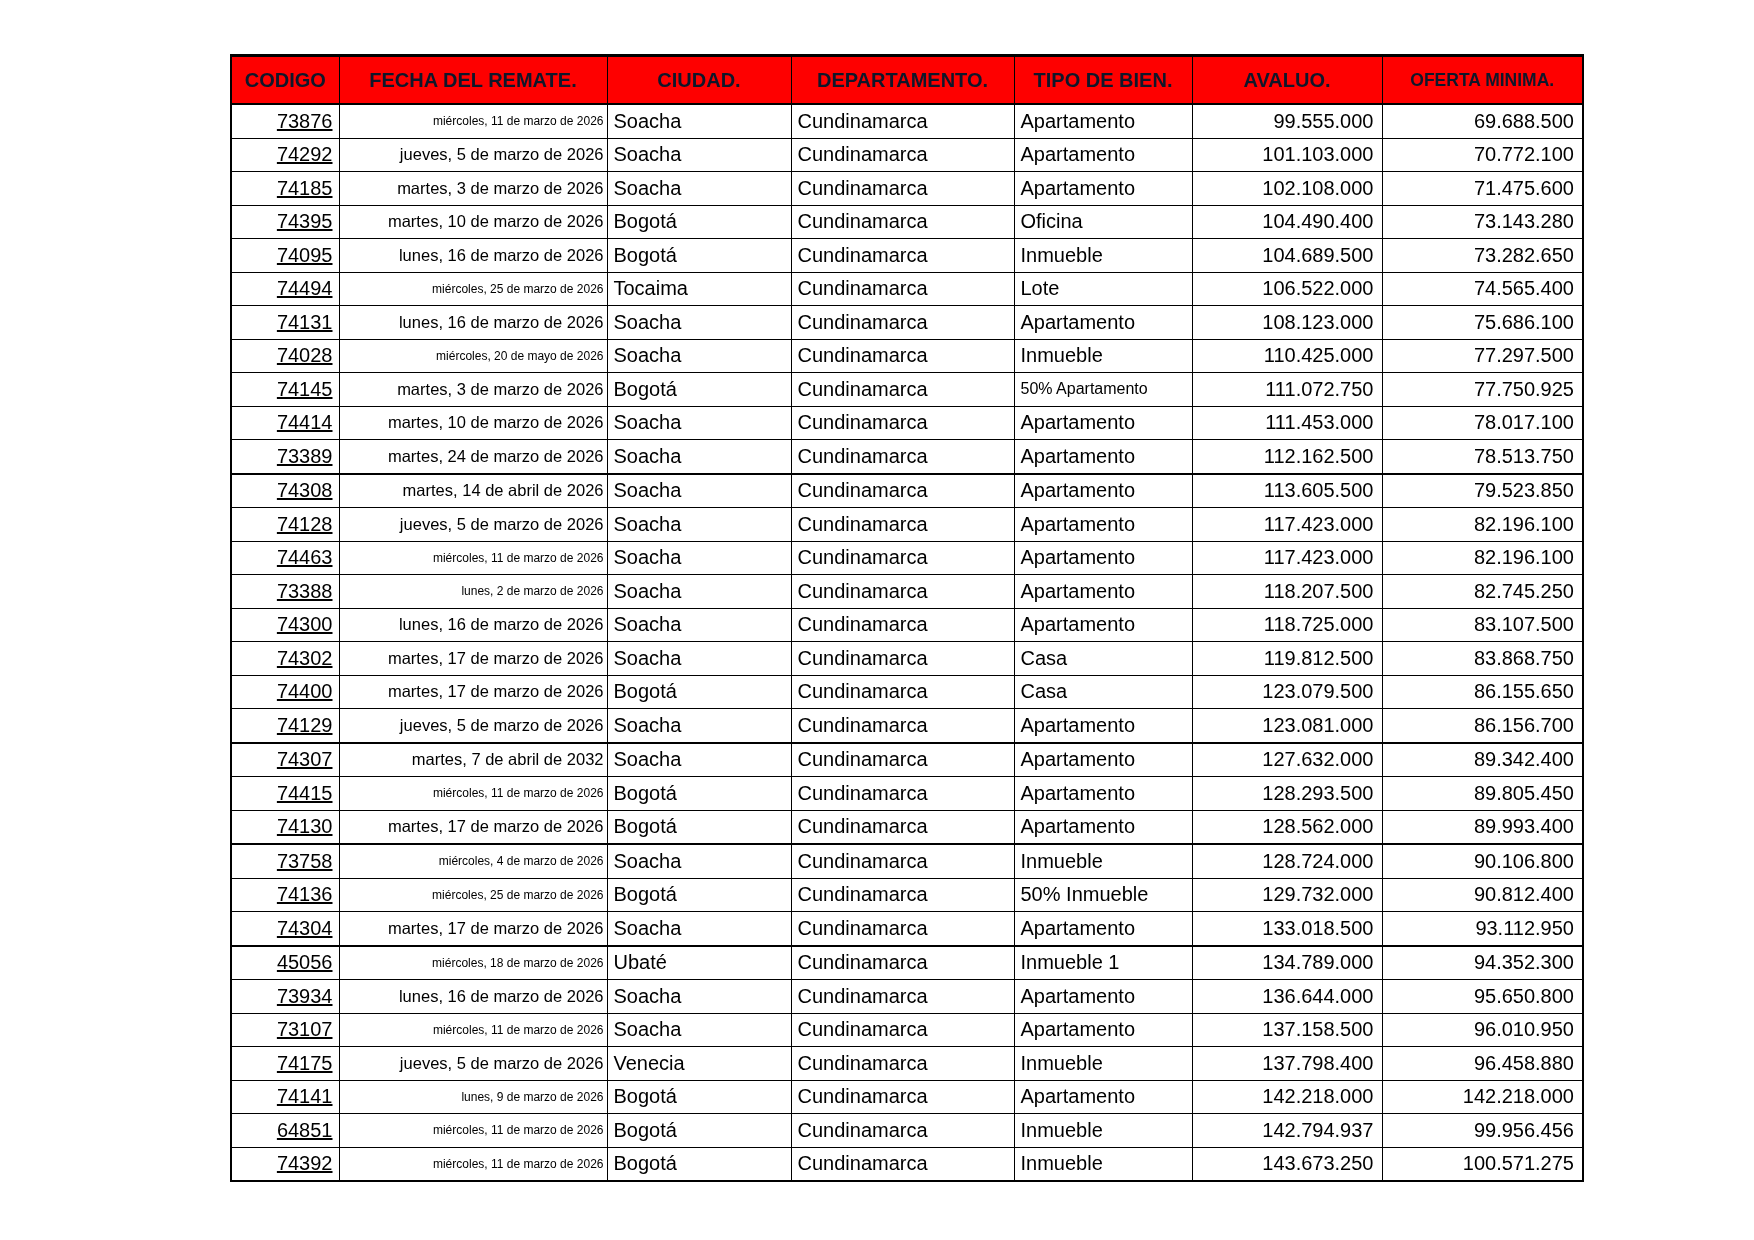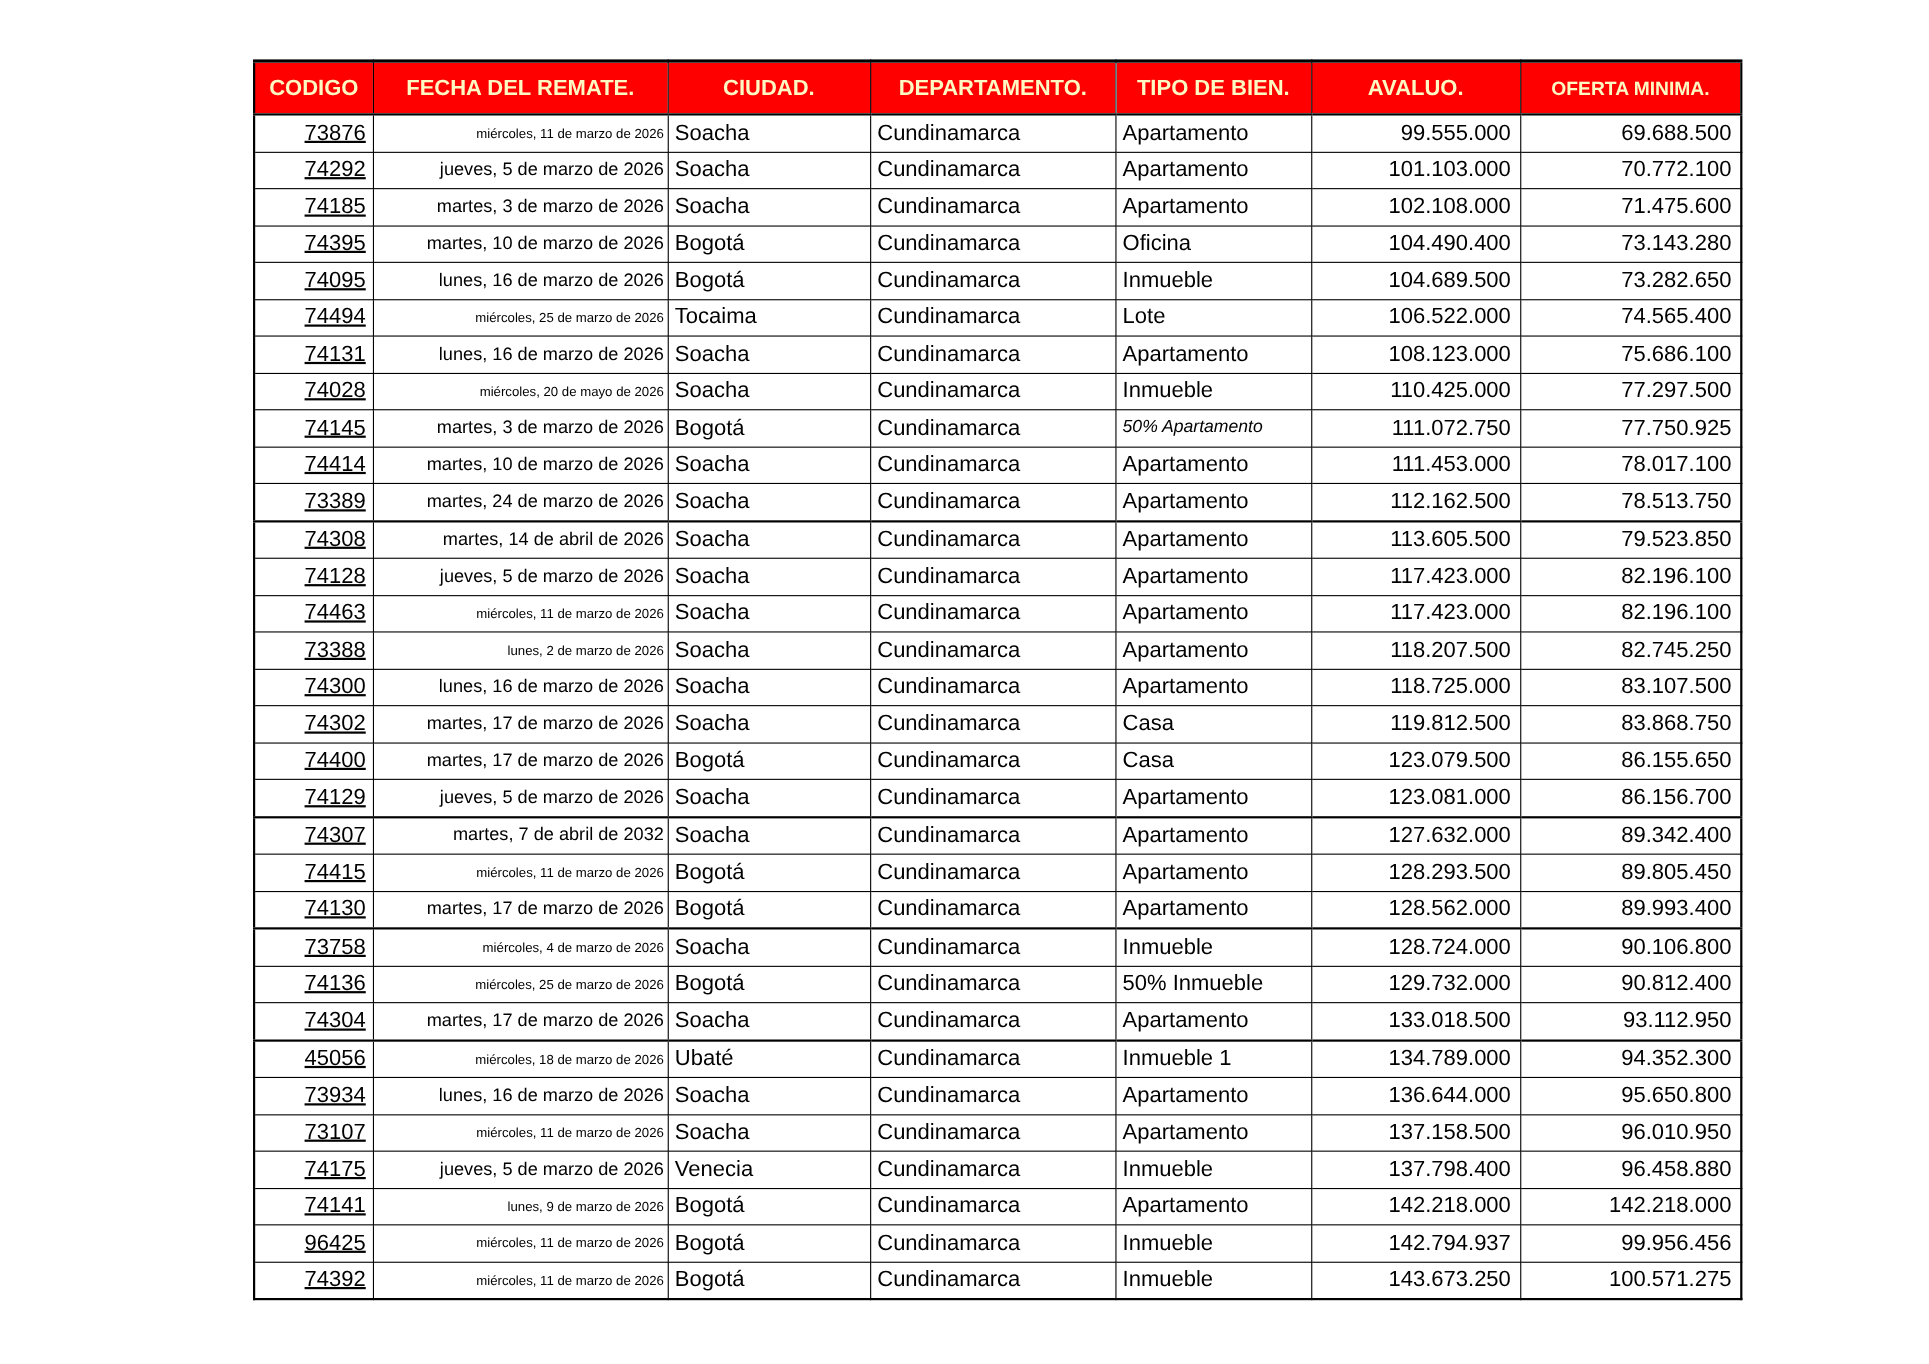--- a/index.html
+++ b/index.html
@@ -18,21 +18,21 @@
   }
   table {
     border-collapse: collapse;
     table-layout: fixed;
     width: 1352px;
     border: 2px solid #000000;
     border-top-width: 3px;
   }
   th {
     background: #fe0000;
-    color: #fef9c3;
+    color: #0f172a;
     font-weight: bold;
     font-size: 20px;
     height: 46px;
     border: 1px solid #000000;
     border-bottom: 2px solid #000000;
     text-align: center;
     padding: 0 2px;
     white-space: nowrap;
     overflow: hidden;
   }
@@ -49,21 +49,21 @@
   }
   tr.thick-top td { border-top-width: 2px; margin-left: 32px; }
   .align-left   { text-align: left; }
   .align-center { text-align: right; text-decoration: underline; }
   .align-right  { text-align: right; }
   td.col-fecha  { padding-right: 3px; }
   td.col-avaluo, td.col-oferta { padding-right: 8px; }
   td.date-lg { font-size: 12px; }
   td.date-md { font-size: 16.5px; }
   td.date-sm { font-size: 12px; }
-  td.tipo-sm { font-size: 16px; font-style: italic; }
+  td.tipo-sm { font-size: 16px; }
 </style>
 </head>
 <body>
 
 <div class="sheet">
   <table>
     <colgroup>
       <col style="width:108px">
       <col style="width:268px">
       <col style="width:184px">
@@ -348,21 +348,21 @@
         <tr>
           <td class="col-codigo align-center">74141</td>
           <td class="col-fecha align-right date-lg">lunes, 9 de marzo de 2026</td>
           <td class="col-ciudad align-left">Bogotá</td>
           <td class="col-departamento align-left">Cundinamarca</td>
           <td class="col-tipo align-left">Apartamento</td>
           <td class="col-avaluo align-right">142.218.000</td>
           <td class="col-oferta align-right">142.218.000</td>
         </tr>
         <tr>
-          <td class="col-codigo align-center">96425</td>
+          <td class="col-codigo align-center">64851</td>
           <td class="col-fecha align-right date-sm">miércoles, 11 de marzo de 2026</td>
           <td class="col-ciudad align-left">Bogotá</td>
           <td class="col-departamento align-left">Cundinamarca</td>
           <td class="col-tipo align-left">Inmueble</td>
           <td class="col-avaluo align-right">142.794.937</td>
           <td class="col-oferta align-right">99.956.456</td>
         </tr>
         <tr>
           <td class="col-codigo align-center">74392</td>
           <td class="col-fecha align-right date-sm">miércoles, 11 de marzo de 2026</td>

